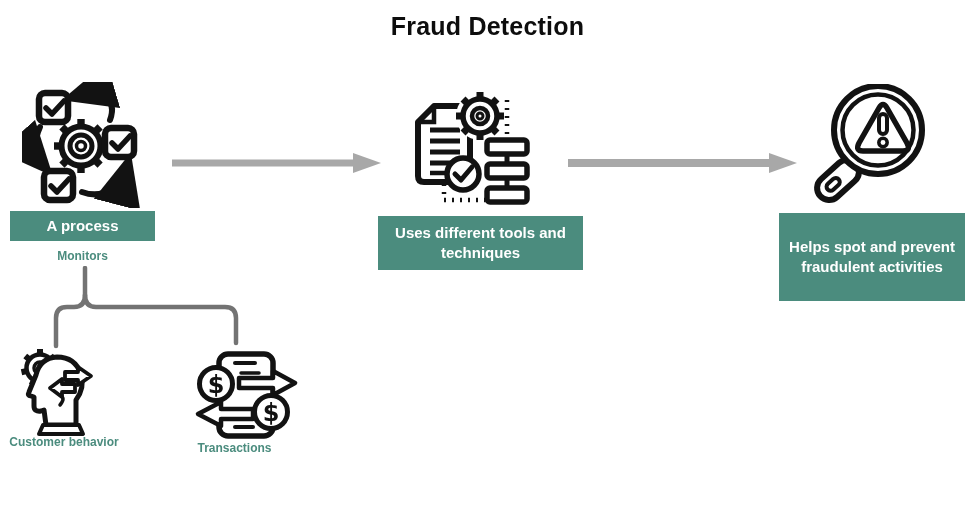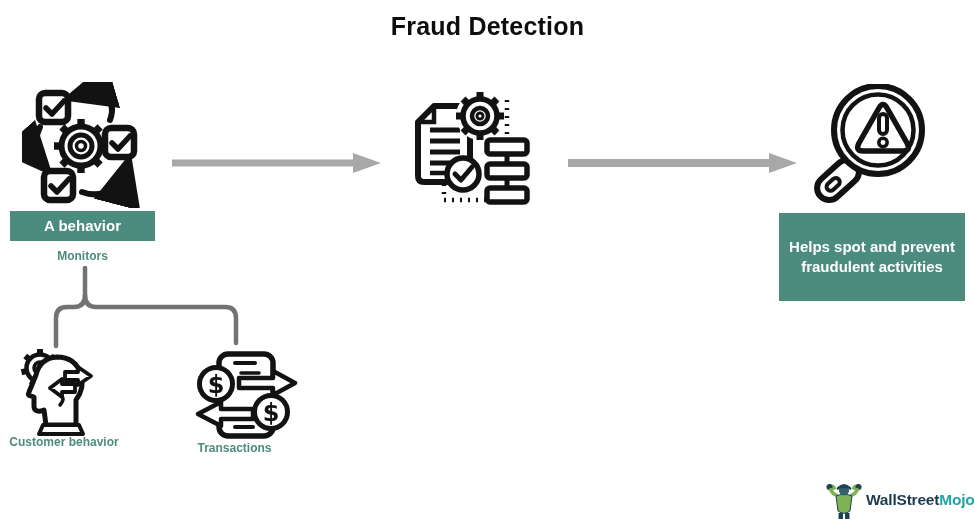--- a/index.html
+++ b/index.html
@@ -137,21 +137,22 @@
       <rect x="-24" y="-12" width="48" height="24" rx="12" fill="#fff" stroke="#121212" stroke-width="6"></rect>
       <rect x="-14" y="-4" width="15" height="8" rx="4" fill="none" stroke="#121212" stroke-width="4"></rect>
     </g>
     <circle cx="66" cy="46" r="44" fill="#fff" stroke="#121212" stroke-width="6"></circle>
     <circle cx="66" cy="46" r="35.5" fill="none" stroke="#121212" stroke-width="4.5"></circle>
     <path d="M67,24 Q71,17 75,24 L95,59 Q99,67 91,67 L51,67 Q43,67 47,59 Z" fill="none" stroke="#121212" stroke-width="5.5" stroke-linejoin="round"></path>
     <rect x="67" y="30" width="8" height="20" rx="4" fill="none" stroke="#121212" stroke-width="4"></rect>
     <circle cx="71" cy="58.5" r="4.2" fill="none" stroke="#121212" stroke-width="3.5"></circle>
   </svg>
 
-  <div id="box-process" class="abs teal-box">A behavior</div>
+  <div id="box-process" class="abs teal-box">A process</div>
+  <div id="box-tools" class="abs teal-box">Uses different tools and techniques</div>
   <div id="box-spot" class="abs teal-box">Helps spot and prevent fraudulent activities</div>
   <div id="label-monitors" class="abs teal-label">Monitors</div>
 
   <svg id="bracket" class="abs" width="210" height="84" viewBox="0 0 210 84">
     <g stroke="#737373" stroke-width="4.5" fill="none" stroke-linecap="round">
       <path d="M45,2 L45,29"></path>
       <path d="M45,29 Q45,41 34,41 L27,41 Q16,41 16,52 L16,80"></path>
       <path d="M45,29 Q45,41 56,41 L185,41 Q196,41 196,52 L196,77"></path>
     </g>
   </svg>
@@ -189,32 +190,14 @@
     <path d="M60,58 H28 V51 L5,63 L28,75 V68 H60 Z" fill="#fff" stroke="#121212" stroke-width="4.5" stroke-linejoin="round"></path>
     <circle cx="23" cy="33" r="16.5" fill="#fff" stroke="#121212" stroke-width="5"></circle>
     <text x="23" y="42" text-anchor="middle" font-family="DejaVu Sans, sans-serif" font-size="24" font-weight="bold" fill="#121212">$</text>
     <circle cx="78" cy="61" r="16.5" fill="#fff" stroke="#121212" stroke-width="5"></circle>
     <text x="78" y="70" text-anchor="middle" font-family="DejaVu Sans, sans-serif" font-size="24" font-weight="bold" fill="#121212">$</text>
   </svg>
 
   <div id="label-customer" class="abs teal-label">Customer behavior</div>
   <div id="label-transactions" class="abs teal-label">Transactions</div>
 
-  <div id="logo" class="abs">
-    <svg width="36" height="40" viewBox="0 0 36 40">
-      <path d="M3,11 C1,7 4,3 8,5 L11,9 Z" fill="#7FB254"></path>
-      <path d="M33,11 C35,7 32,3 28,5 L25,9 Z" fill="#7FB254"></path>
-      <circle cx="3.5" cy="7" r="3" fill="#1E4153"></circle>
-      <circle cx="32.5" cy="7" r="3" fill="#1E4153"></circle>
-      <path d="M11,17 C6,16 3,12 3,8.5 L6,8 C7,11 9,13 12,14 Z" fill="#7FB254"></path>
-      <path d="M25,17 C30,16 33,12 33,8.5 L30,8 C29,11 27,13 24,14 Z" fill="#7FB254"></path>
-      <path d="M10,16 Q18,12.5 26,16 L24,31 Q18,35.5 12,31 Z" fill="#7FB254" stroke="#1E4153" stroke-width="1"></path>
-      <circle cx="18" cy="10.5" r="5" fill="#35606E"></circle>
-      <path d="M11,7.5 Q18,0.5 25,7.5 L25,10 Q18,6 11,10 Z" fill="#1E4153"></path>
-      <rect x="12.5" y="33" width="4.5" height="6" fill="#1E4153"></rect>
-      <rect x="19" y="33" width="4.5" height="6" fill="#1E4153"></rect>
-    </svg>
-    <div class="logo-text">
-      <span class="logo-dark">WallStreet</span><span class="logo-accent">Mojo</span>
-    </div>
-  </div>
 
 </div>
 
 </body></html>

